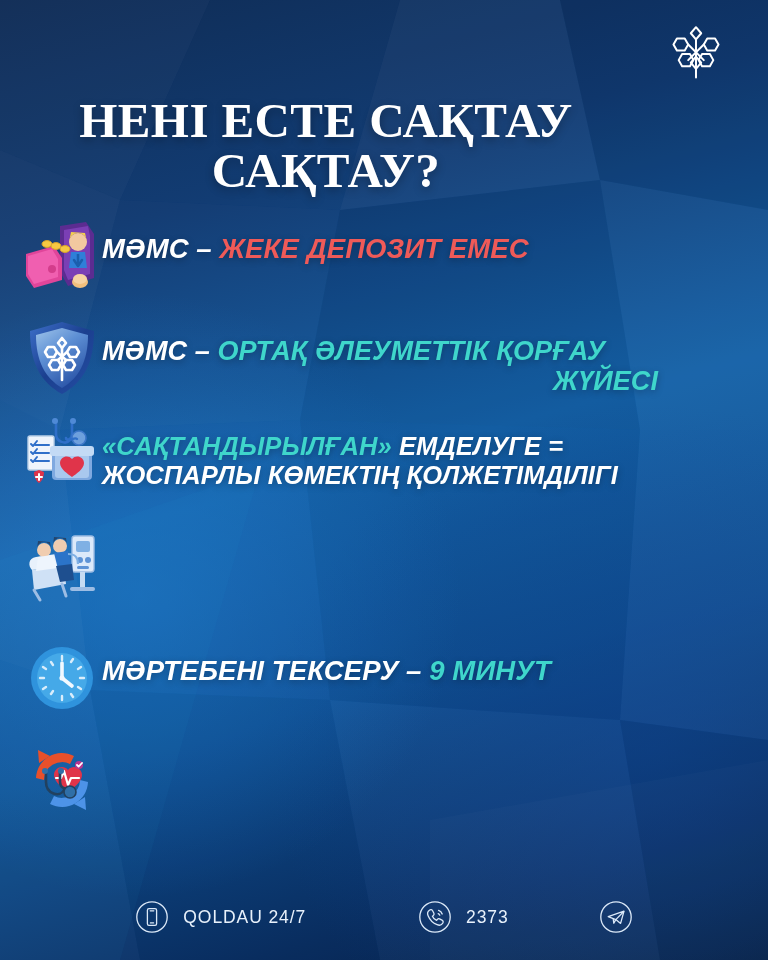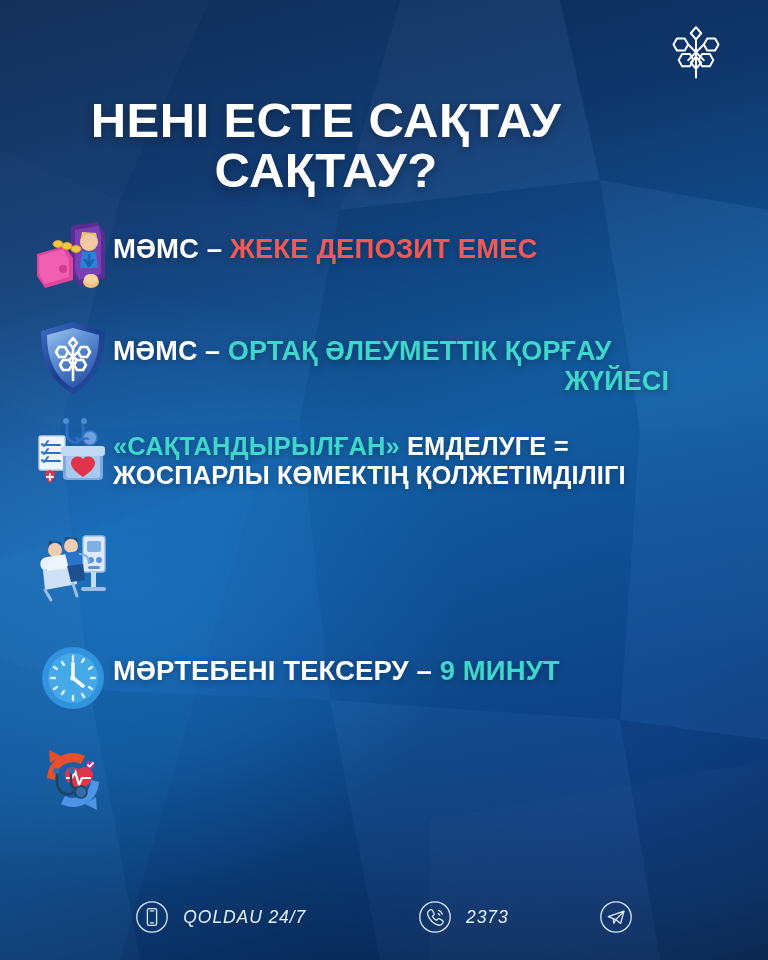--- a/index.html
+++ b/index.html
@@ -34,26 +34,27 @@
     top: 96px;
     left: 0;
     width: 652px;
     text-align: center;
     color: #ffffff;
     font-weight: bold;
     font-size: 49px;
     line-height: 1.02;
     letter-spacing: 0.4px;
     text-shadow: 0 3px 10px rgba(0,0,0,0.30);
+    font-family: Liberation Serif, serif;
   }
   .title .l1 { display:block; }
   .title .l2 { display:block; }
 
   
-  .rows { position: absolute; top: 216px; left: 11px; width: 676px; }
+  .rows { position: absolute; top: 216px; left: 0; width: 676px; font-style: italic; }
   .row {
     position: relative;
     display: flex;
     align-items: flex-start;
     min-height: 78px;
     padding-left: 22px;
   }
   .row .ic {
     flex: 0 0 auto;
     width: 80px;
@@ -90,21 +91,21 @@
   
   .footer {
     position: absolute;
     left: 0;
     bottom: 26px;
     width: 768px;
     display: flex;
     align-items: center;
     justify-content: center;
   }
-  .fitem { display:flex; align-items:center;font-style:italic; }
+  .fitem { display:flex; align-items:center; }
   .fitem .fic { width: 34px; height: 34px; flex:0 0 auto; }
   .fitem .fic svg { display:block; }
   .fitem .flabel {
     color: #e8f1fb;
     font-size: 17.5px;
     font-weight: normal;
     letter-spacing: 0.9px;
     margin-left: 14px;
     white-space: nowrap;
   }

